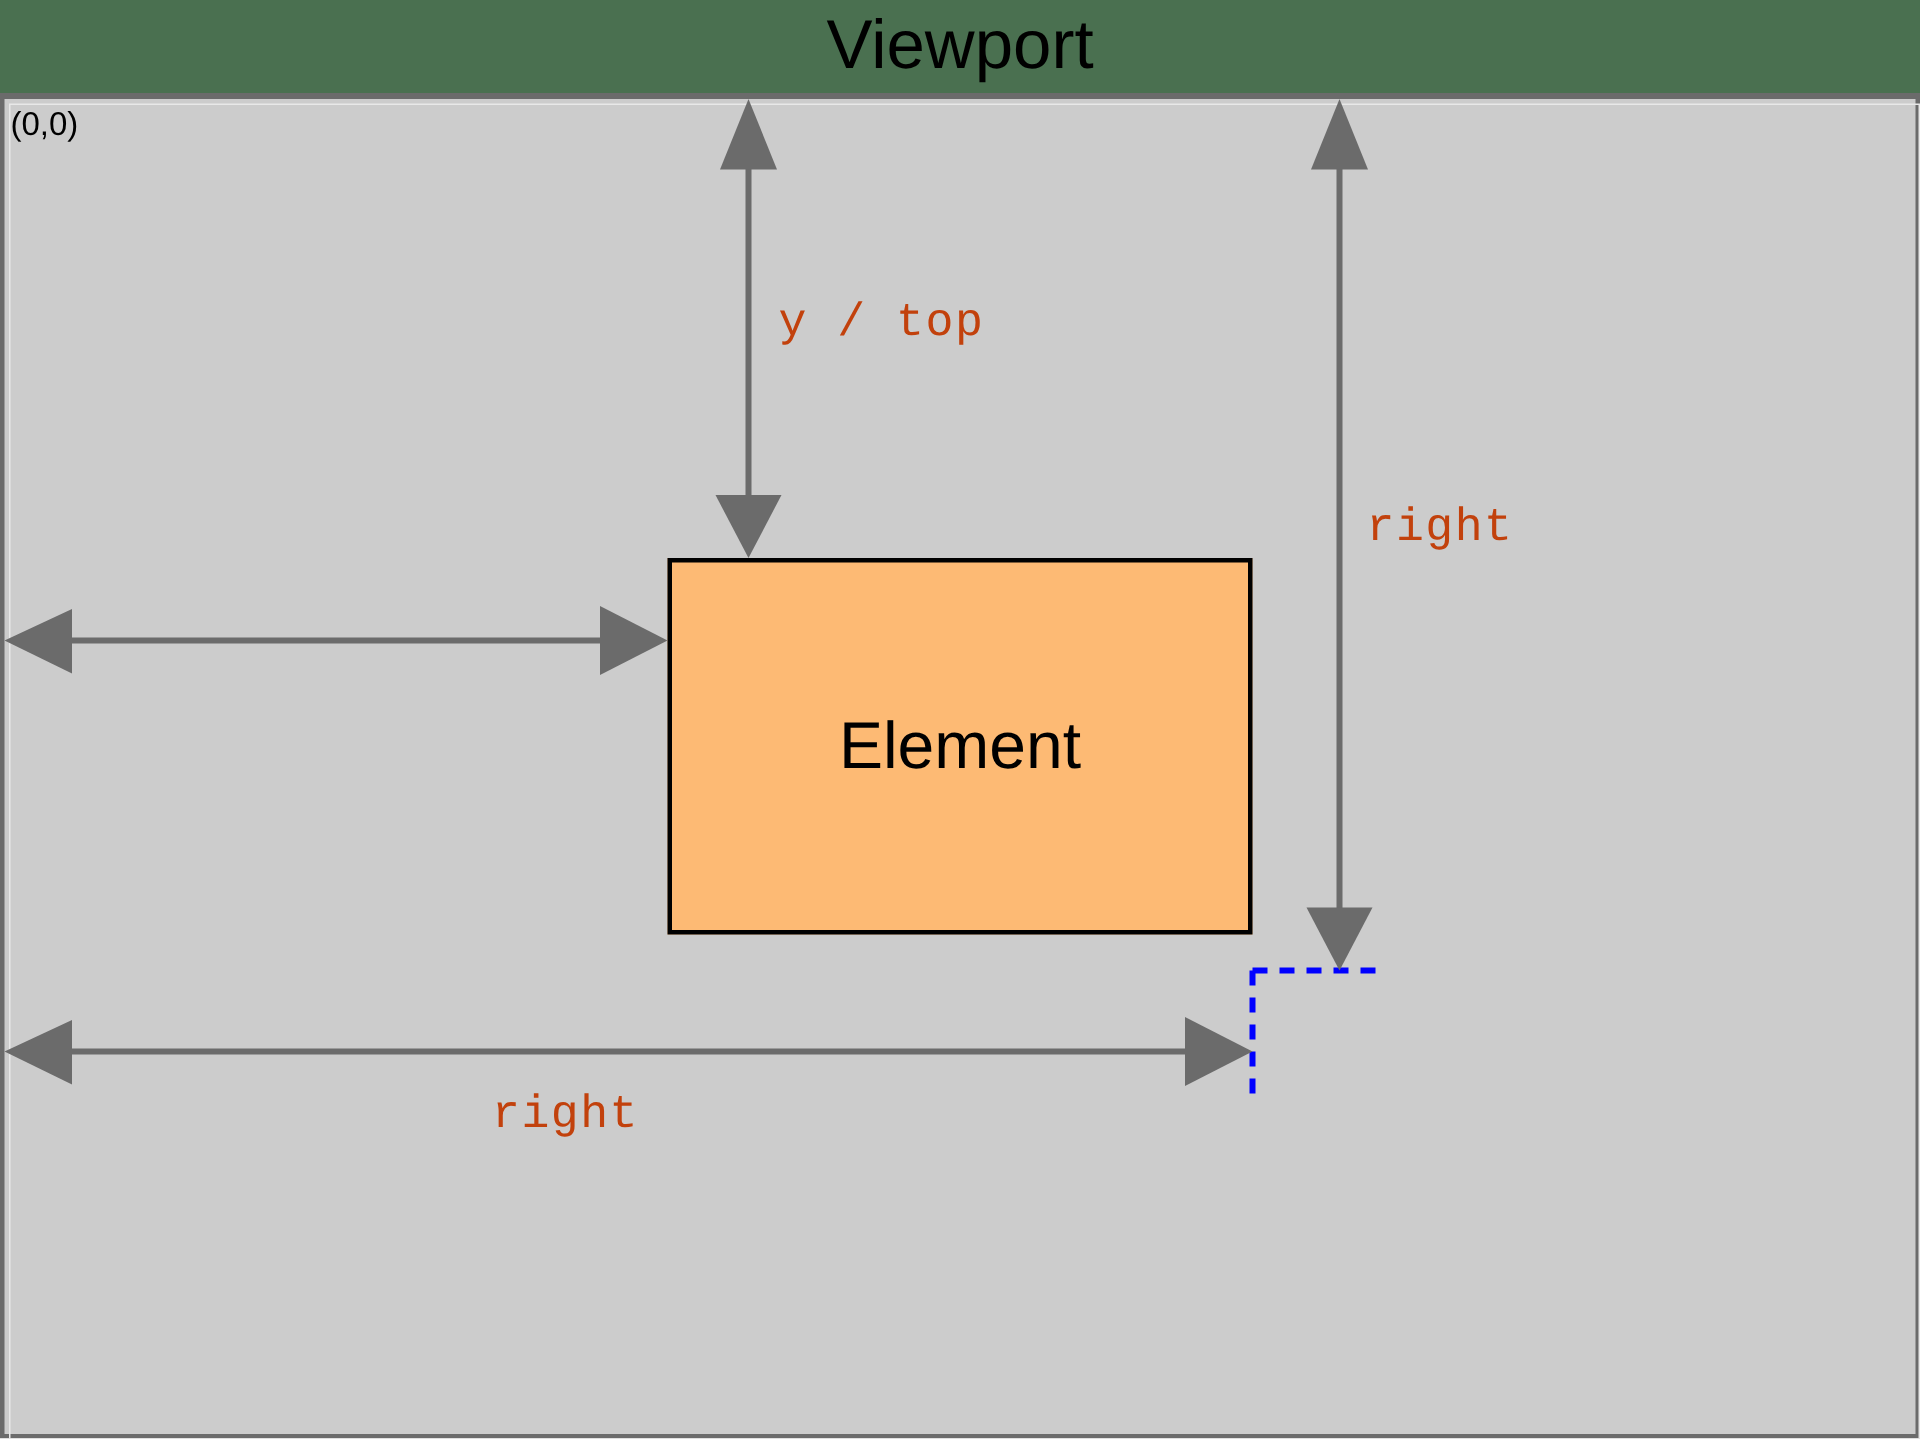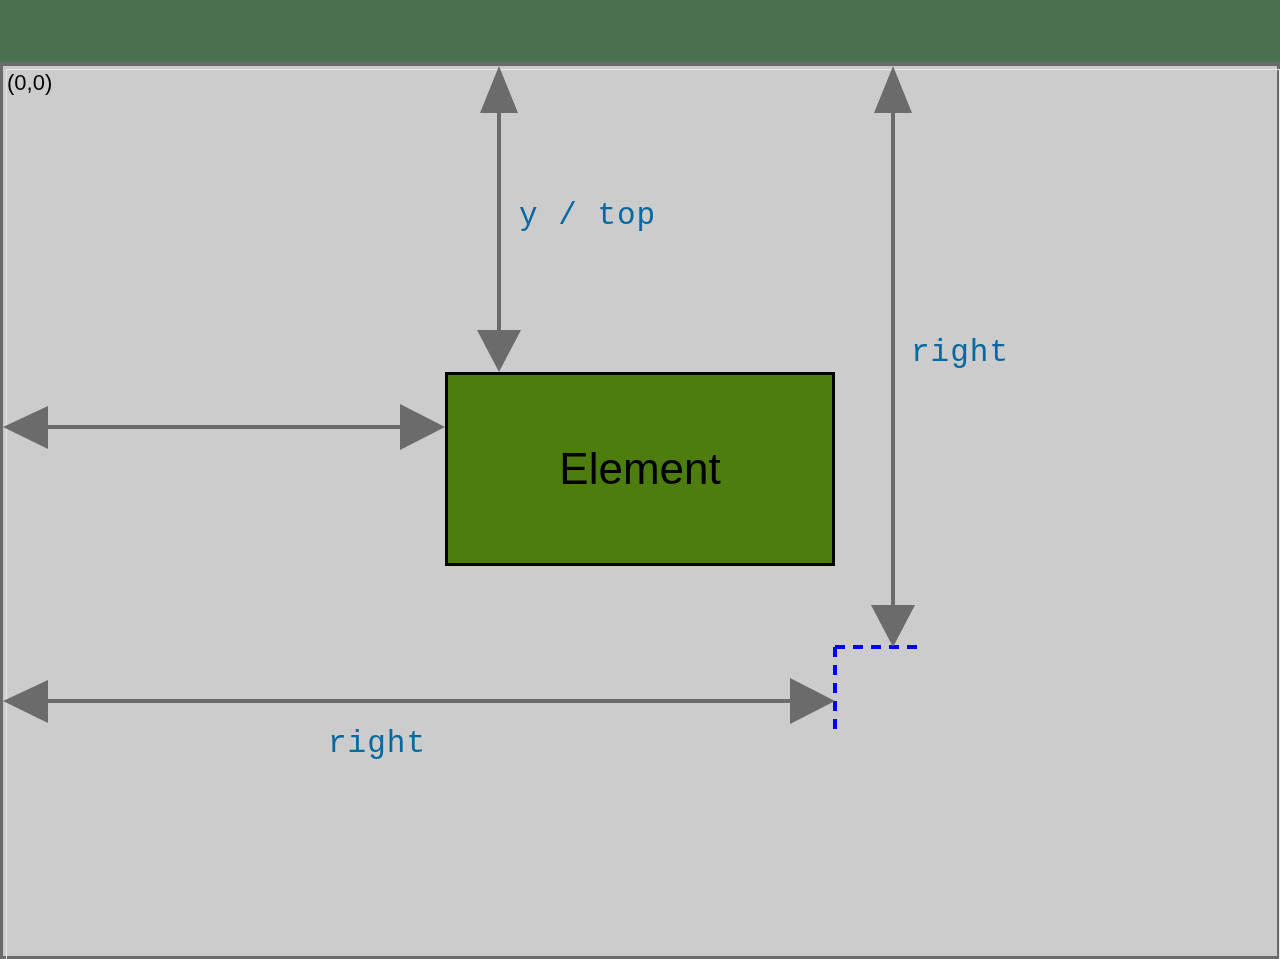--- a/index.html
+++ b/index.html
@@ -71,22 +71,22 @@
     font-size: 22px;
     color: #000000;
     white-space: nowrap;
   }
   
   .element-box {
     position: absolute;
     left: 445px;
     top: 372px;
     width: 390px;
-    height: 194px;
-    background: #4d7c0f;
+    height: 251px;
+    background: #fdba74;
     border: 3px solid #000000;
     box-sizing: border-box;
   }
   .element-label {
     position: absolute;
     left: 0;
     top: 0;
     width: 100%;
     height: 100%;
     display: flex;
@@ -104,35 +104,36 @@
     top: 0;
     width: 1280px;
     height: 959px;
     pointer-events: none;
   }
   
   .mlabel {
     position: absolute;
     font-family: "Liberation Mono", monospace;
     font-size: 31px;
-    color: #0369a1;
+    color: #c2410c;
     white-space: nowrap;
     letter-spacing: 1px;
   }
   .lbl-ytop   { left: 519px; top: 198px; }
   .lbl-bottom { left: 911px; top: 335px; }
   .lbl-xleft  { left: 138px; top: 449px; }
   .lbl-right  { left: 328px; top: 726px; }
 </style>
 </head>
 <body>
 
 <div id="stage">
 
   <div class="header-band"></div>
+  <div class="header-title">Viewport</div>
 
   <div class="viewport">
     <div class="viewport-inner-line"></div>
   </div>
 
   <div class="origin-label">(0,0)</div>
 
   <div class="element-box">
     <div class="element-label">Element</div>
   </div>

